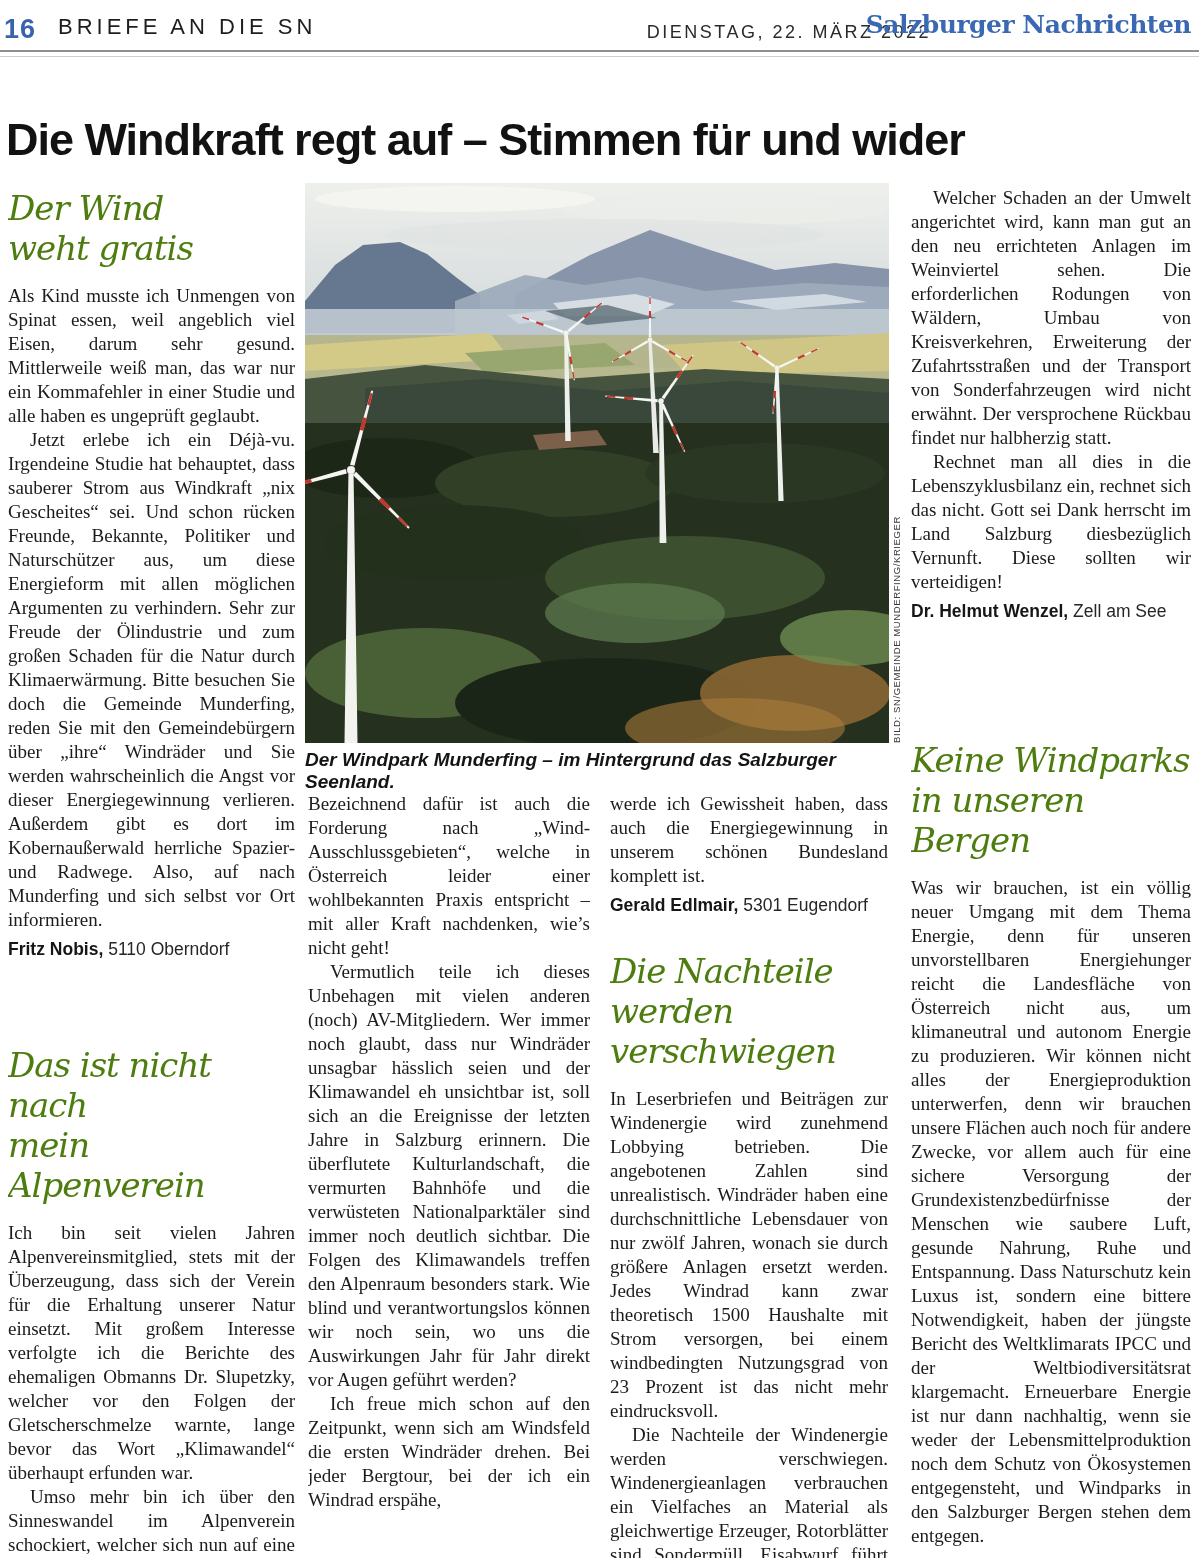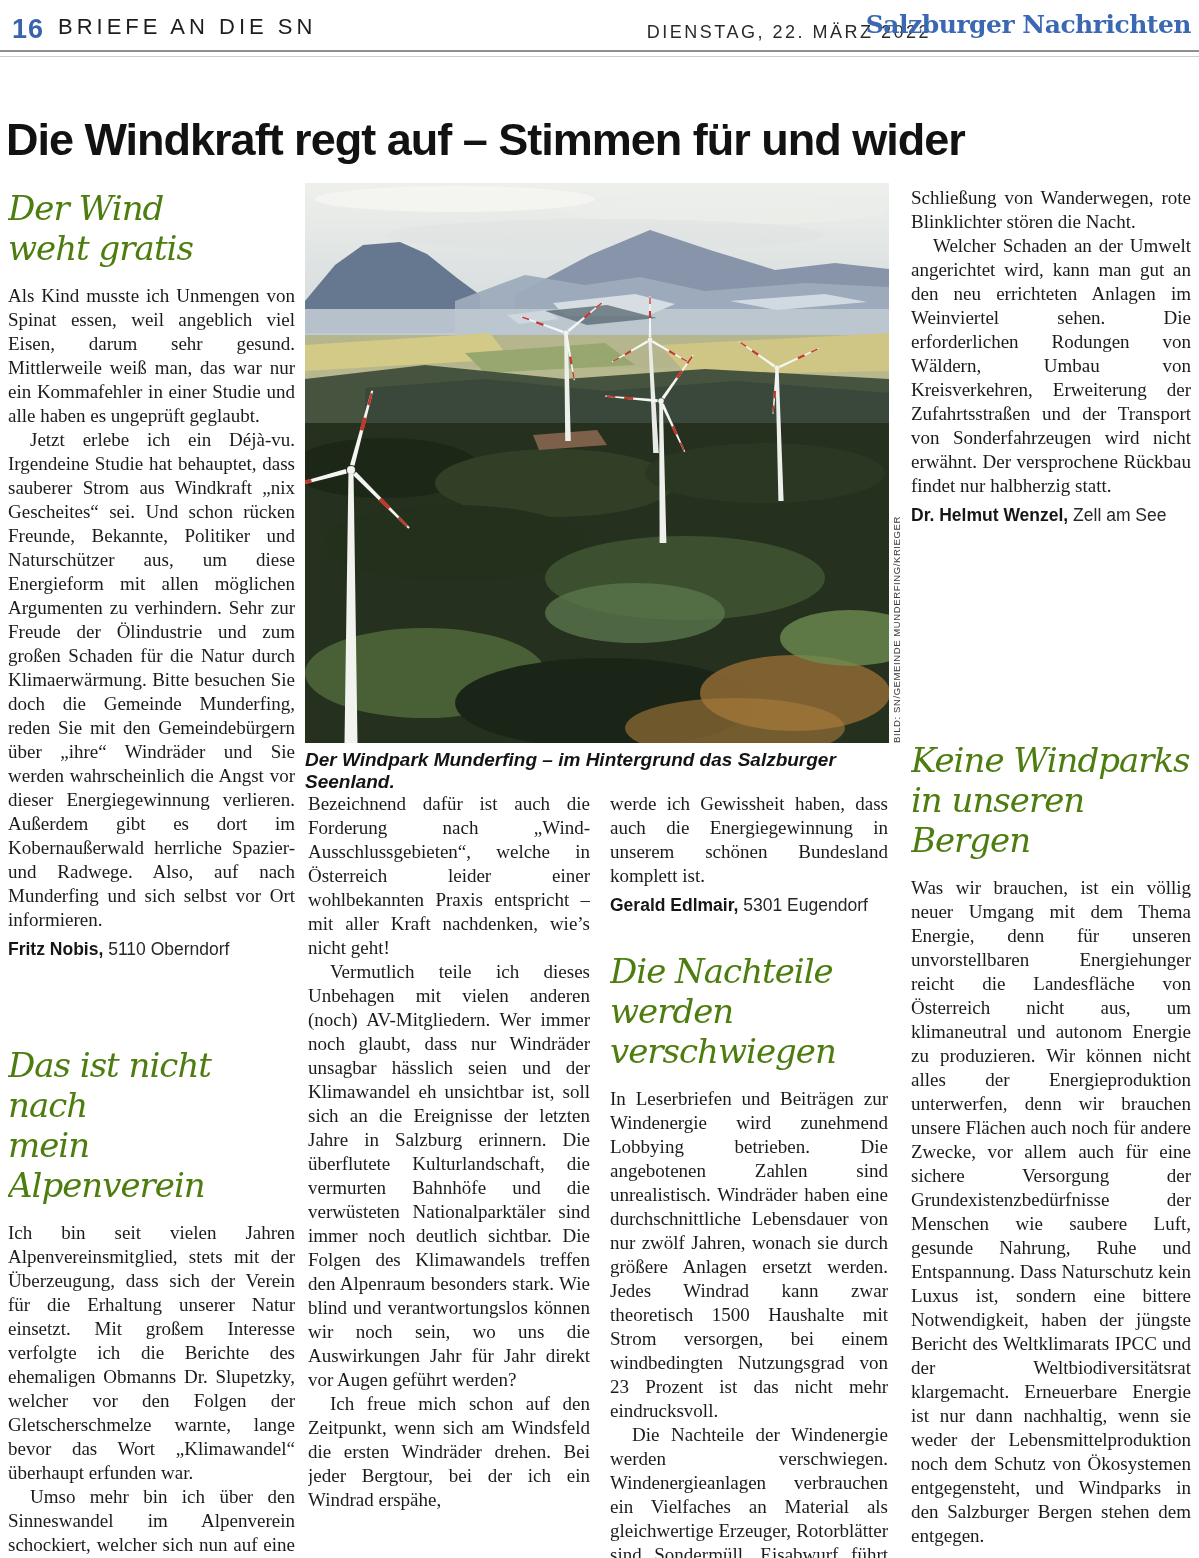--- a/index.html
+++ b/index.html
@@ -1,20 +1,20 @@
 <!DOCTYPE html>
 <html lang="de"><head>
 <meta charset="utf-8">
 <style>
   html,body{margin:0;padding:0;background:#ffffff;}
   #page{position:relative;width:1199px;height:1558px;background:#ffffff;overflow:hidden;
         font-family:"Liberation Serif",serif;color:#1b1b1b;}
 
   
-  .hdr-pagenum{position:absolute;left:12px;top:14px;font-family:"Liberation Sans",sans-serif;
+  .hdr-pagenum{position:absolute;left:4px;top:14px;font-family:"Liberation Sans",sans-serif;
         font-weight:bold;font-size:27px;color:#3a63ae;letter-spacing:1px;}
   .hdr-section{position:absolute;left:58px;top:14px;font-family:"Liberation Sans",sans-serif;
         font-weight:400;font-size:22px;color:#1d1d1d;letter-spacing:4px;}
   .hdr-date{position:absolute;right:268px;top:22px;font-family:"Liberation Sans",sans-serif;
         font-size:18px;color:#2a2a2a;letter-spacing:2.5px;}
   .hdr-masthead{position:absolute;right:8px;top:10px;font-family:"DejaVu Serif",serif;
         font-weight:bold;font-size:25px;color:#3a68b2;letter-spacing:-0.5px;}
   .rule-a{position:absolute;left:0;top:50px;width:1199px;height:2px;background:#8f8f8f;}
   .rule-b{position:absolute;left:0;top:56px;width:1199px;height:1px;background:#cdcdcd;}
 
@@ -199,22 +199,22 @@
   <div class="colblock" style="left:610px;top:948px;width:278px;height:610px;">
     <h2 class="lt-title">
       <span>Die Nachteile</span>
       <span>werden verschwiegen</span>
     </h2>
     <p class="body-p">In Leserbriefen und Beiträgen zur Windenergie wird zunehmend Lobbying betrieben. Die angebotenen Zahlen sind unrealistisch. Windräder haben eine durchschnittliche Lebensdauer von nur zwölf Jahren, wonach sie durch größere Anlagen ersetzt werden. Jedes Windrad kann zwar theoretisch 1500 Haushalte mit Strom versorgen, bei einem windbedingten Nutzungsgrad von 23 Prozent ist das nicht mehr eindrucksvoll.</p>
     <p class="body-p indent">Die Nachteile der Windenergie werden verschwiegen. Windenergieanlagen verbrauchen ein Vielfaches an Material als gleichwertige Erzeuger, Rotorblätter sind Sondermüll, Eisabwurf führt im Winter zur</p>
   </div>
 
   <div class="colblock" style="left:911px;top:186px;width:280px;height:550px;">
-    <p class="body-p">Schließung von Wanderwegen, rote Blinklichter stören die Nacht.</p>
     <p class="body-p indent">Welcher Schaden an der Umwelt angerichtet wird, kann man gut an den neu errichteten Anlagen im Weinviertel sehen. Die erforderlichen Rodungen von Wäldern, Umbau von Kreisverkehren, Erweiterung der Zufahrtsstraßen und der Transport von Sonderfahrzeugen wird nicht erwähnt. Der versprochene Rückbau findet nur halbherzig statt.</p>
+    <p class="body-p indent">Rechnet man all dies in die Lebenszyklusbilanz ein, rechnet sich das nicht. Gott sei Dank herrscht im Land Salzburg diesbezüglich Vernunft. Diese sollten wir verteidigen!</p>
     <div class="sig">
       <span class="sig-name">Dr. Helmut Wenzel,</span>
       <span class="sig-loc">Zell am See</span>
     </div>
   </div>
 
   <div class="colblock" style="left:911px;top:737px;width:280px;height:821px;">
     <h2 class="lt-title">
       <span>Keine Windparks</span>
       <span>in unseren Bergen</span>

